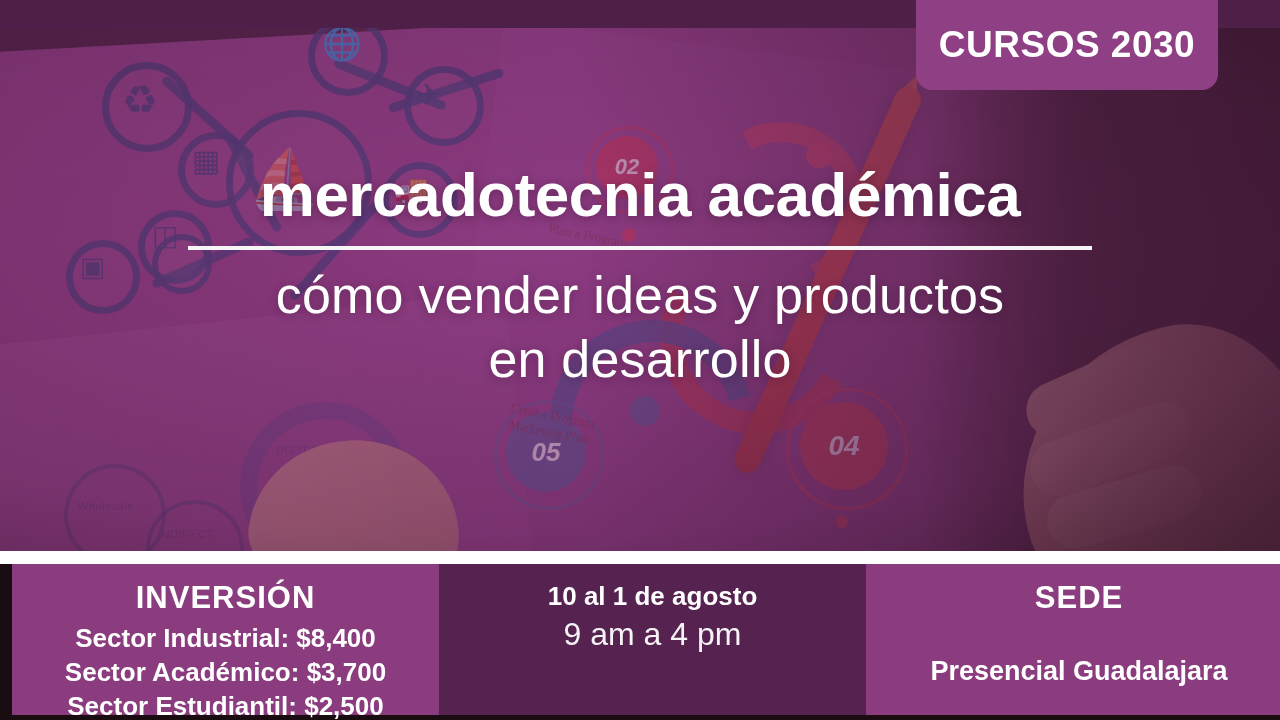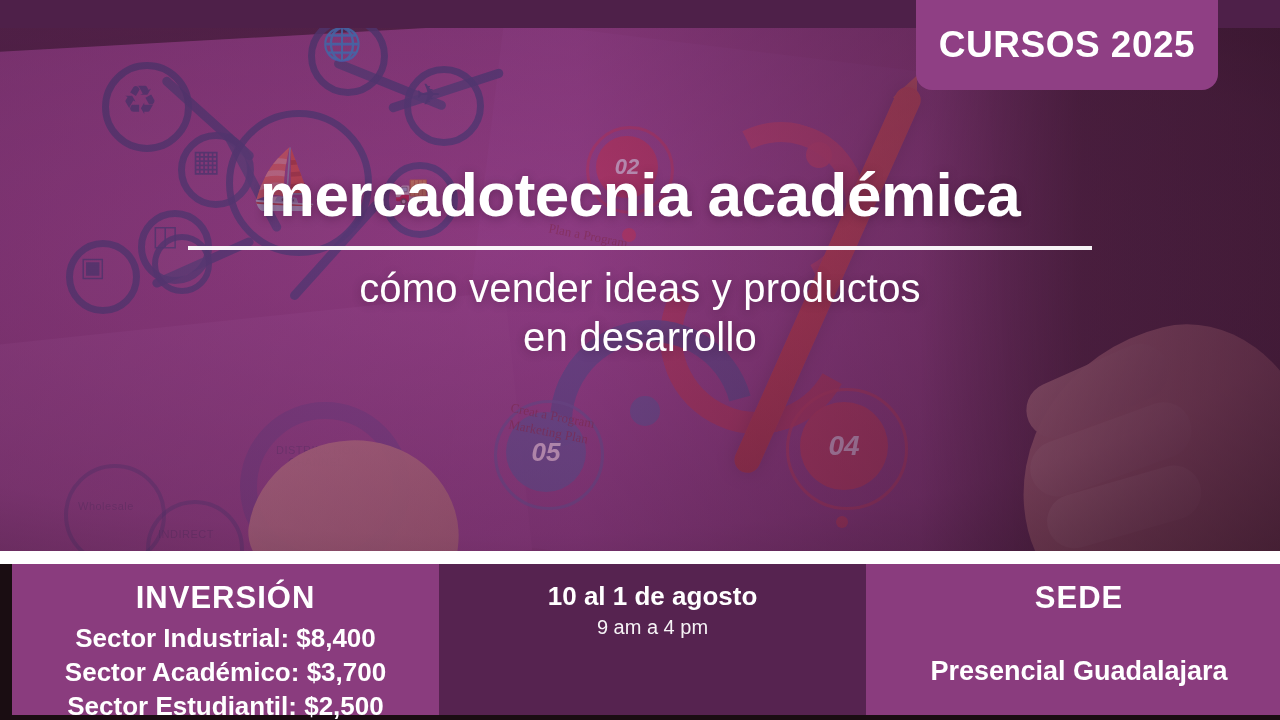--- a/index.html
+++ b/index.html
@@ -277,21 +277,21 @@
   .rule {
     width: 904px;
     height: 4px;
     background: #fff;
     margin: 17px auto 14px auto;
     opacity: .95;
   }
   .sub-l1, .sub-l2 {
     color: #fff;
     font-weight: 300;
-    font-size: 40px;
+    font-size: 52px;
     line-height: 1.22;
     letter-spacing: .2px;
     text-shadow: 0 2px 10px rgba(40,10,35,.3);
   }
 
   
   .divider {
     position: absolute;
     left: 0; top: 551px;
     width: 1280px; height: 13px;
@@ -322,21 +322,21 @@
     margin-bottom: 6px;
   }
   .col .line {
     color: #fff;
     font-size: 26px;
     font-weight: 700;
     line-height: 1.30;
   }
   .col .line.light {
     font-weight: 300;
-    font-size: 20px;
+    font-size: 32px;
     opacity: .95;
   }
   .col.c3 .line { font-size: 27px; margin-top: 32px; }
 </style>
 </head>
 <body>
 
 <div id="flyer">
 
   <div class="hero">
@@ -473,21 +473,21 @@
     <div class="topband"></div>
 
     <div class="headline">
       <div class="title-l2">mercadotecnia académica</div>
       <div class="rule"></div>
       <div class="sub-l1">cómo vender ideas y productos</div>
       <div class="sub-l2">en desarrollo</div>
     </div>
 
     <div class="badge">
-      <span>CURSOS 2025</span>
+      <span>CURSOS 2030</span>
     </div>
   </div>
 
   <div class="divider"></div>
 
   <div class="infobar">
 
     <div class="col c1">
       <div class="heading">INVERSIÓN</div>
       <div class="line">Sector Industrial: $8,400</div>

